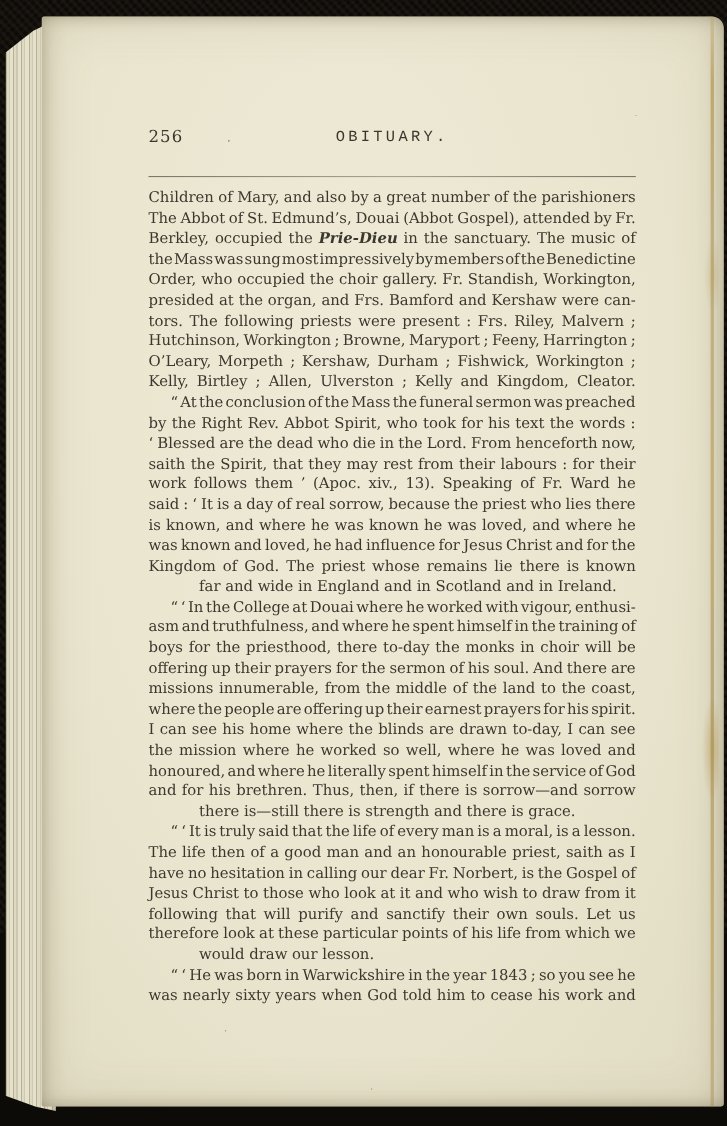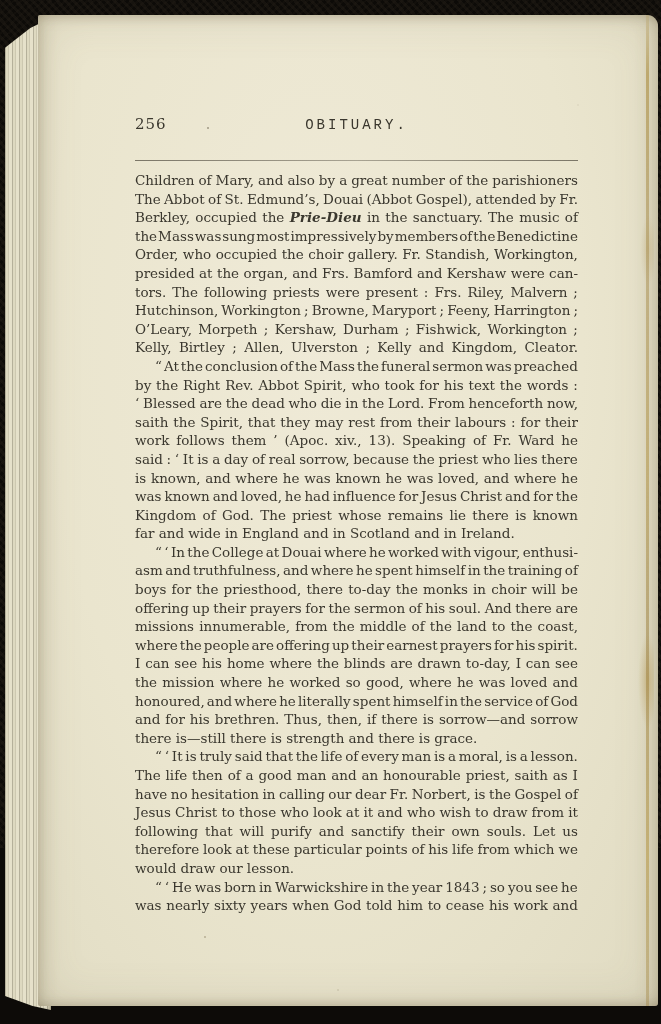--- a/index.html
+++ b/index.html
@@ -87,21 +87,21 @@
   .header-rule{
     position:absolute;left:0;top:47px;width:443px;height:1px;
     background:linear-gradient(90deg, rgba(111,106,92,.9), rgba(111,106,92,.55) 50%, rgba(111,106,92,.9));
   }
   .body-text{position:absolute;left:0;top:58px;width:443px;font-size:13.5px;}
   .paragraph{margin:0;}
   .line{
     display:flex;justify-content:space-between;
     height:18.6px;line-height:18.6px;white-space:nowrap;
   }
-  .line.left{justify-content:flex-start;column-gap:.31em;}
+  .line.left{justify-content:flex-start;column-gap:.31em;margin-left:46px;}
   .line.indent{padding-left:20px;}
   .line span{display:inline-block;}
   .line .it{font-style:italic;font-weight:bold;}
 </style>
 </head>
 <body>
 
 <div class="scene">
   <div class="edge-stack"></div>
 
@@ -494,21 +494,21 @@
               <span>can</span>
               <span>see</span>
             </div>
             <div class="line">
               <span>the</span>
               <span>mission</span>
               <span>where</span>
               <span>he</span>
               <span>worked</span>
               <span>so</span>
-              <span>good,</span>
+              <span>well,</span>
               <span>where</span>
               <span>he</span>
               <span>was</span>
               <span>loved</span>
               <span>and</span>
             </div>
             <div class="line">
               <span>honoured,</span>
               <span>and</span>
               <span>where</span>

